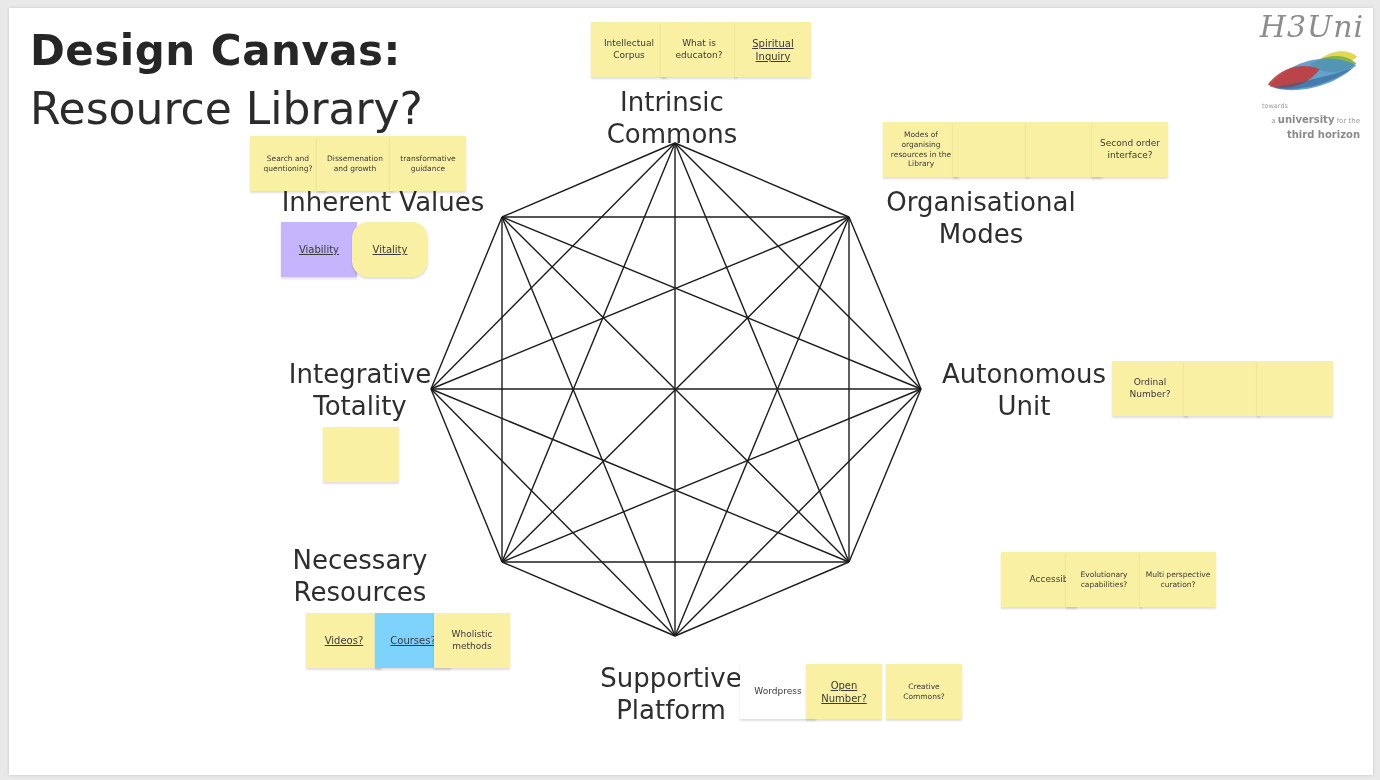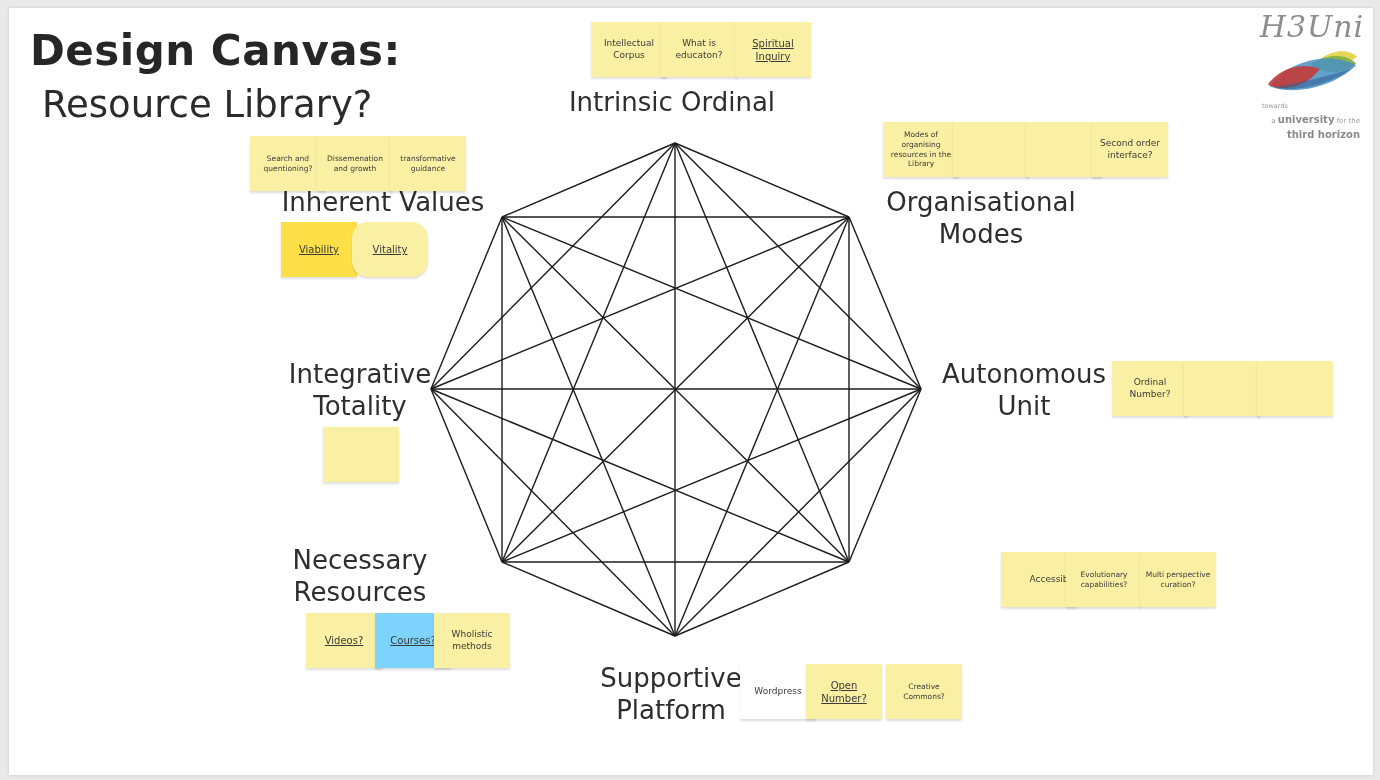--- a/index.html
+++ b/index.html
@@ -10,21 +10,21 @@
   }
   .page{
     position:absolute;left:9px;top:8px;right:7px;bottom:5px;
     background:#ffffff;box-shadow:0 0 3px rgba(0,0,0,.15);
   }
   .stage{position:absolute;left:0;top:0;width:1380px;height:780px;}
 
   
   .title{position:absolute;left:30px;top:26px;color:#262626;}
   .title h1{margin:0;font-size:42px;font-weight:700;letter-spacing:.5px;}
-  .title h2{margin:8px 0 0 12px;font-size:37px;font-weight:400;color:#2b2b2b;}
+  .title h2{margin:8px 0 0 0;font-size:44px;font-weight:400;color:#2b2b2b;}
 
   
   svg.graph{position:absolute;left:0;top:0;width:1380px;height:780px;}
 
   
   .node-label{
     position:absolute;text-align:center;color:#2e2e2e;
     font-size:26px;line-height:1.24;font-weight:400;
   }
 
@@ -90,36 +90,36 @@
       <line x1="502" y1="562" x2="431" y2="389" stroke="#1c1c1c" stroke-width="1.4"></line>
       <line x1="502" y1="562" x2="502" y2="217" stroke="#1c1c1c" stroke-width="1.4"></line>
       <line x1="431" y1="389" x2="502" y2="217" stroke="#1c1c1c" stroke-width="1.4"></line>
     </svg>
 
   <header class="title">
     <h1>Design Canvas:</h1>
     <h2>Resource Library?</h2>
   </header>
 
-  <div class="node-label" style="left: 552px; top: 86px; width: 240px; color: rgb(46, 46, 46);">Intrinsic Ordinal</div>
+  <div class="node-label" style="left: 552px; top: 86px; width: 240px; color: rgb(46, 46, 46);">Intrinsic Commons</div>
   <div class="node-label" style="left: 871px; top: 186px; width: 220px; color: rgb(46, 46, 46);">Organisational Modes</div>
   <div class="node-label" style="left: 939px; top: 358px; width: 170px; color: rgb(46, 46, 46);">Autonomous Unit</div>
   <div class="node-label" style="left: 591px; top: 662px; width: 160px; color: rgb(46, 46, 46);">Supportive Platform</div>
   <div class="node-label" style="left: 280px; top: 544px; width: 160px; color: rgb(46, 46, 46);">Necessary Resources</div>
   <div class="node-label" style="left: 280px; top: 358px; width: 160px; color: rgb(46, 46, 46);">Integrative Totality</div>
   <div class="node-label" style="left: 263px; top: 186px; width: 240px; color: rgb(46, 46, 46);">Inherent Values</div>
 
   <div class="note m" style="left: 591px; top: 22px; background: rgb(250, 240, 164);">Intellectual Corpus</div>
   <div class="note m" style="left: 661px; top: 22px; background: rgb(250, 240, 164);">What is educaton?</div>
   <div class="note l" style="left: 735px; top: 22px; background: rgb(250, 240, 164);">Spiritual Inquiry</div>
 
   <div class="note s" style="left: 250px; top: 136px; background: rgb(250, 240, 164);">Search and quentioning?</div>
   <div class="note s" style="left: 317px; top: 136px; background: rgb(250, 240, 164);">Dissemenation and growth</div>
   <div class="note s" style="left: 390px; top: 136px; background: rgb(250, 240, 164);">transformative guidance</div>
-  <div class="note l" style="left: 281px; top: 222px; background: #fde047;">Viability</div>
+  <div class="note l" style="left: 281px; top: 222px; background: #c4b5fd;">Viability</div>
   <div class="note l" style="left: 352px; top: 222px; background: rgb(250, 240, 164); border-radius: 16px;">Vitality</div>
 
   <div class="note s" style="left: 883px; top: 122px; background: rgb(250, 240, 164);">Modes of organising resources in the Library</div>
   <div class="note m" style="left: 953px; top: 122px; background: rgb(250, 240, 164);"></div>
   <div class="note m" style="left: 1026px; top: 122px; background: rgb(250, 240, 164);"></div>
   <div class="note m" style="left: 1092px; top: 122px; background: rgb(250, 240, 164);">Second order interface?</div>
 
   <div class="note m" style="left: 323px; top: 427px; background: rgb(250, 240, 164);"></div>
 
   <div class="note m" style="left: 1112px; top: 361px; background: rgb(250, 240, 164);">Ordinal Number?</div>

